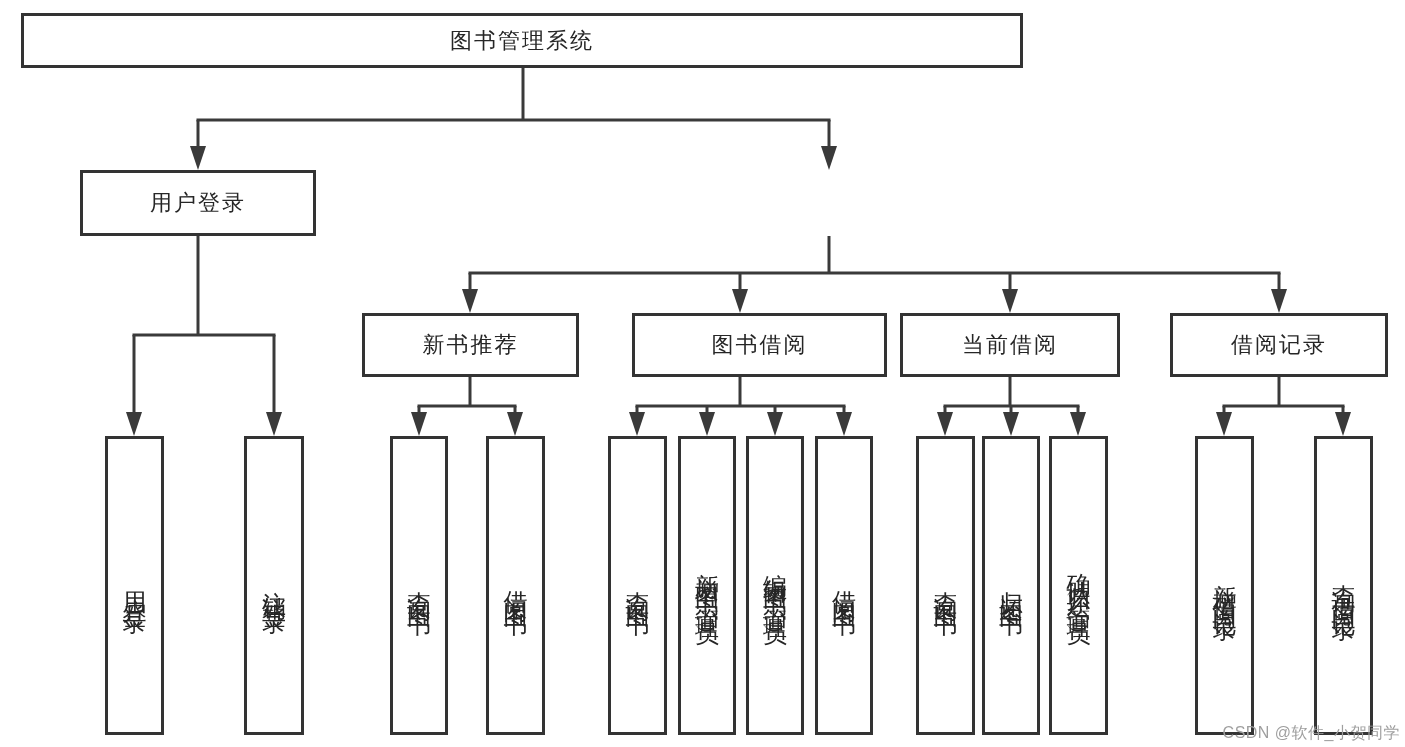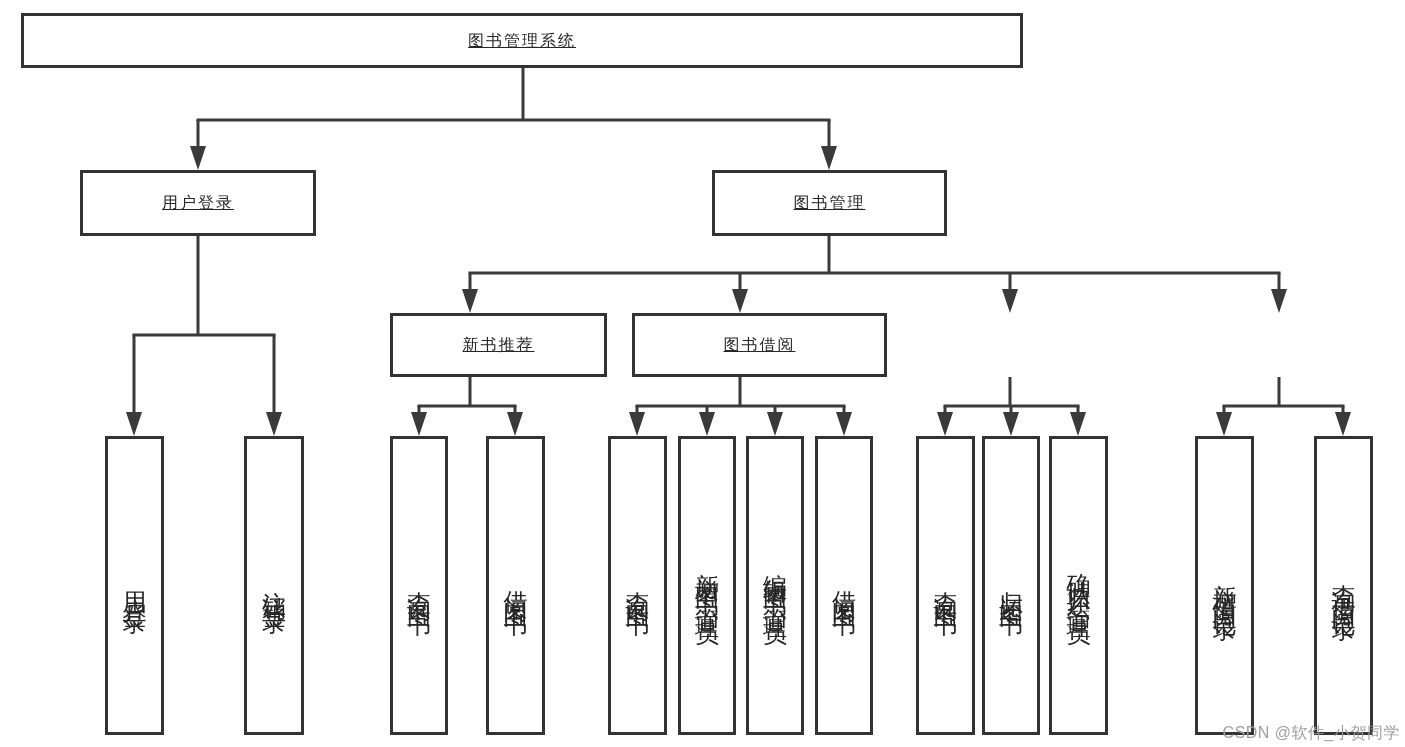--- a/index.html
+++ b/index.html
@@ -16,24 +16,23 @@
     position:absolute;
     box-sizing:border-box;
     background:var(--fill,#ffffff);
     border:3px solid var(--border,#333333);
     color:var(--text,#262626);
     display:flex;align-items:center;justify-content:center;
     text-align:center;
     line-height:1;
   }
   .node.h{
-    font-size:16px;
+    font-size:22px;
     letter-spacing:2px;
     white-space:nowrap;
-    text-decoration:underline;
   }
   .node.v{
     font-size:24px;
     letter-spacing:7px;
     writing-mode:vertical-rl;
     text-orientation:mixed;
   }
   .watermark{
     position:absolute;
     right:5px;bottom:3px;
@@ -98,23 +97,24 @@
       <line x1="1279" y1="377" x2="1279" y2="406" stroke="#3a3a3a" stroke-width="3"></line>
       <line x1="1222.5" y1="406" x2="1344.5" y2="406" stroke="#3a3a3a" stroke-width="3"></line>
       <line x1="1224" y1="406" x2="1224" y2="418" stroke="#3a3a3a" stroke-width="3"></line>
       <polygon points="1216,412 1232,412 1224,436" fill="#3a3a3a"></polygon>
       <line x1="1343" y1="406" x2="1343" y2="418" stroke="#3a3a3a" stroke-width="3"></line>
       <polygon points="1335,412 1351,412 1343,436" fill="#3a3a3a"></polygon>
     </svg>
   <div id="nodes-layer">
       <div class="node h" style="left: 21px; top: 13px; width: 1002px; height: 55px;">图书管理系统</div>
       <div class="node h" style="left: 80px; top: 170px; width: 236px; height: 66px;">用户登录</div>
-      <div class="node h" style="left: 712px; top: 170px; width: 235px; height: 66px;">图书管理</div>
-      <div class="node h" style="left: 362px; top: 313px; width: 217px; height: 64px; margin-left: 28px;">新书推荐</div>
+      <div class="node h" style="left: 362px; top: 313px; width: 217px; height: 64px;">新书推荐</div>
       <div class="node h" style="left: 632px; top: 313px; width: 255px; height: 64px;">图书借阅</div>
+      <div class="node h" style="left: 900px; top: 313px; width: 220px; height: 64px;">当前借阅</div>
+      <div class="node h" style="left: 1170px; top: 313px; width: 218px; height: 64px;">借阅记录</div>
       <div class="node v" style="left: 105px; top: 436px; width: 59px; height: 299px;">用户登录</div>
       <div class="node v" style="left: 244px; top: 436px; width: 60px; height: 299px;">注销登录</div>
       <div class="node v" style="left: 390px; top: 436px; width: 58px; height: 299px;">查询图书</div>
       <div class="node v" style="left: 486px; top: 436px; width: 59px; height: 299px;">借阅图书</div>
       <div class="node v" style="left: 608px; top: 436px; width: 59px; height: 299px;">查询图书</div>
       <div class="node v" style="left: 678px; top: 436px; width: 58px; height: 299px;">新增图书（管理员）</div>
       <div class="node v" style="left: 746px; top: 436px; width: 58px; height: 299px;">编辑图书（管理员）</div>
       <div class="node v" style="left: 815px; top: 436px; width: 58px; height: 299px;">借阅图书</div>
       <div class="node v" style="left: 916px; top: 436px; width: 59px; height: 299px;">查询图书</div>
       <div class="node v" style="left: 982px; top: 436px; width: 58px; height: 299px;">归还图书</div>

